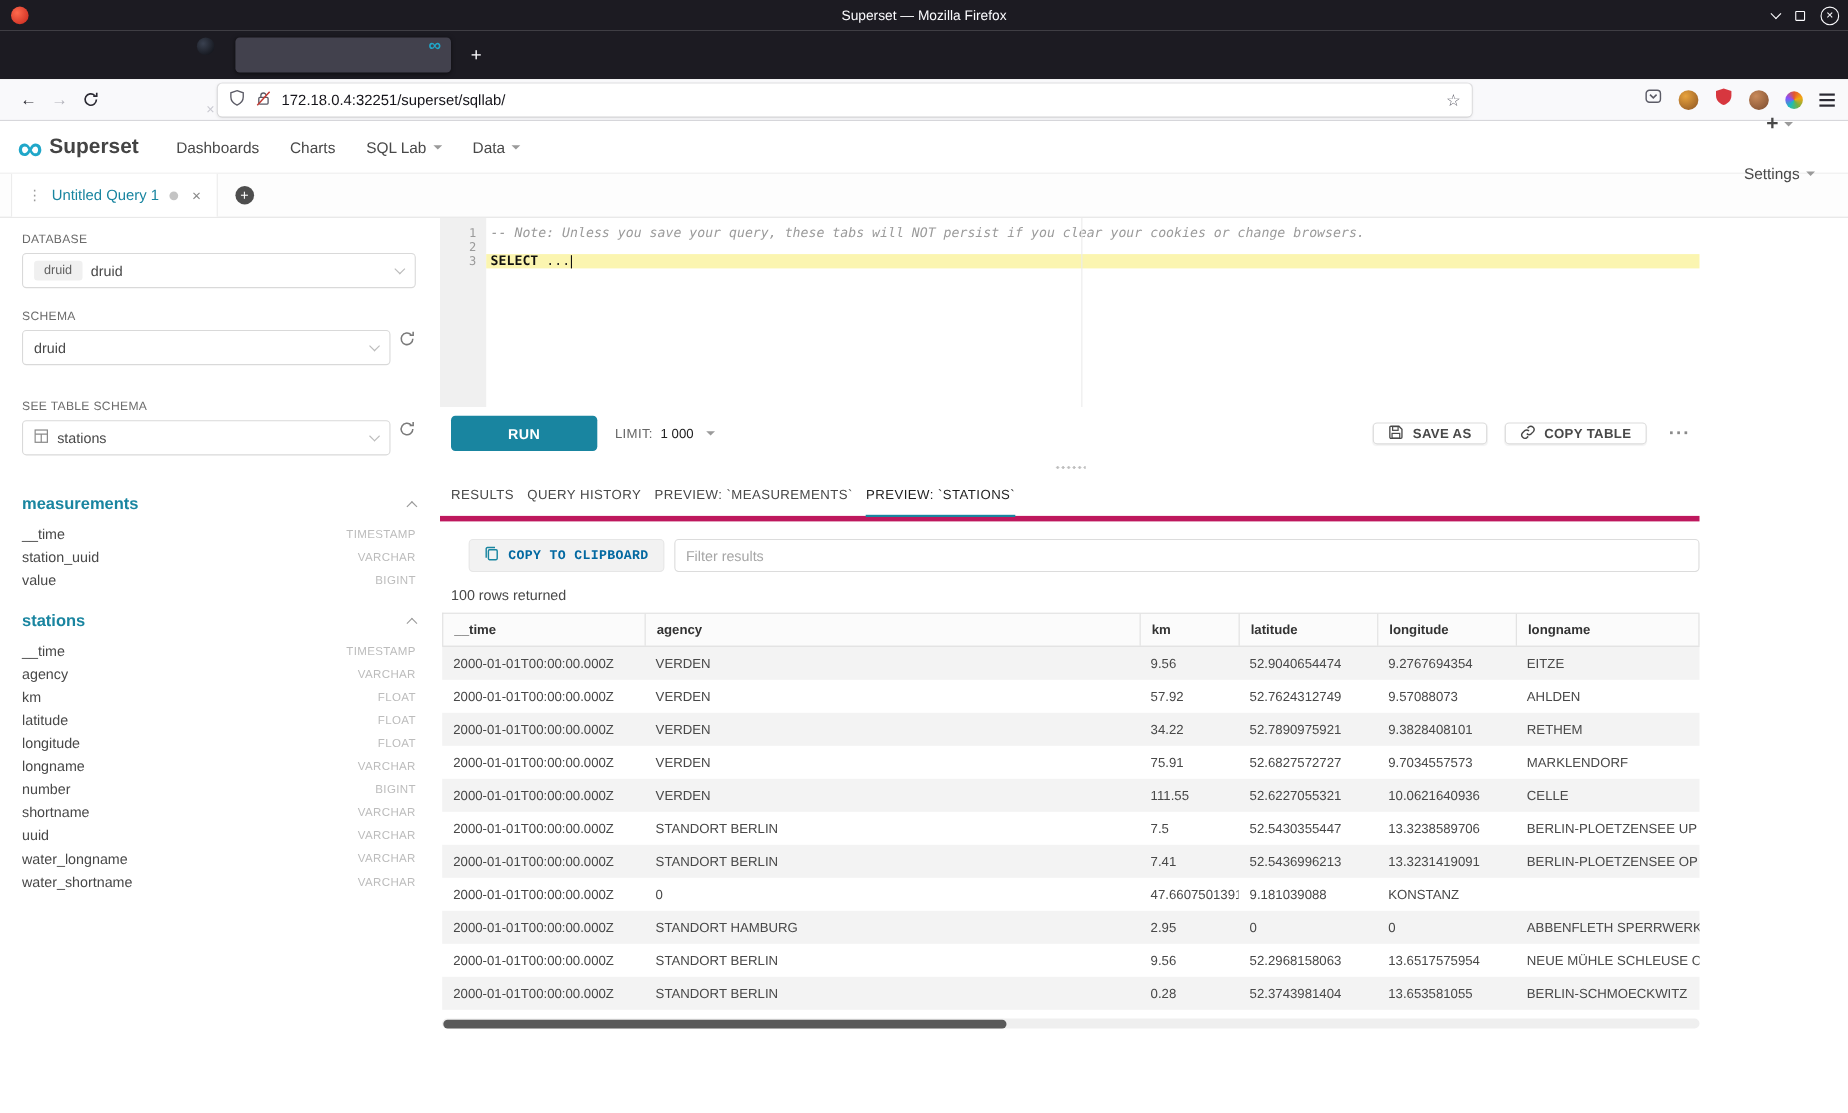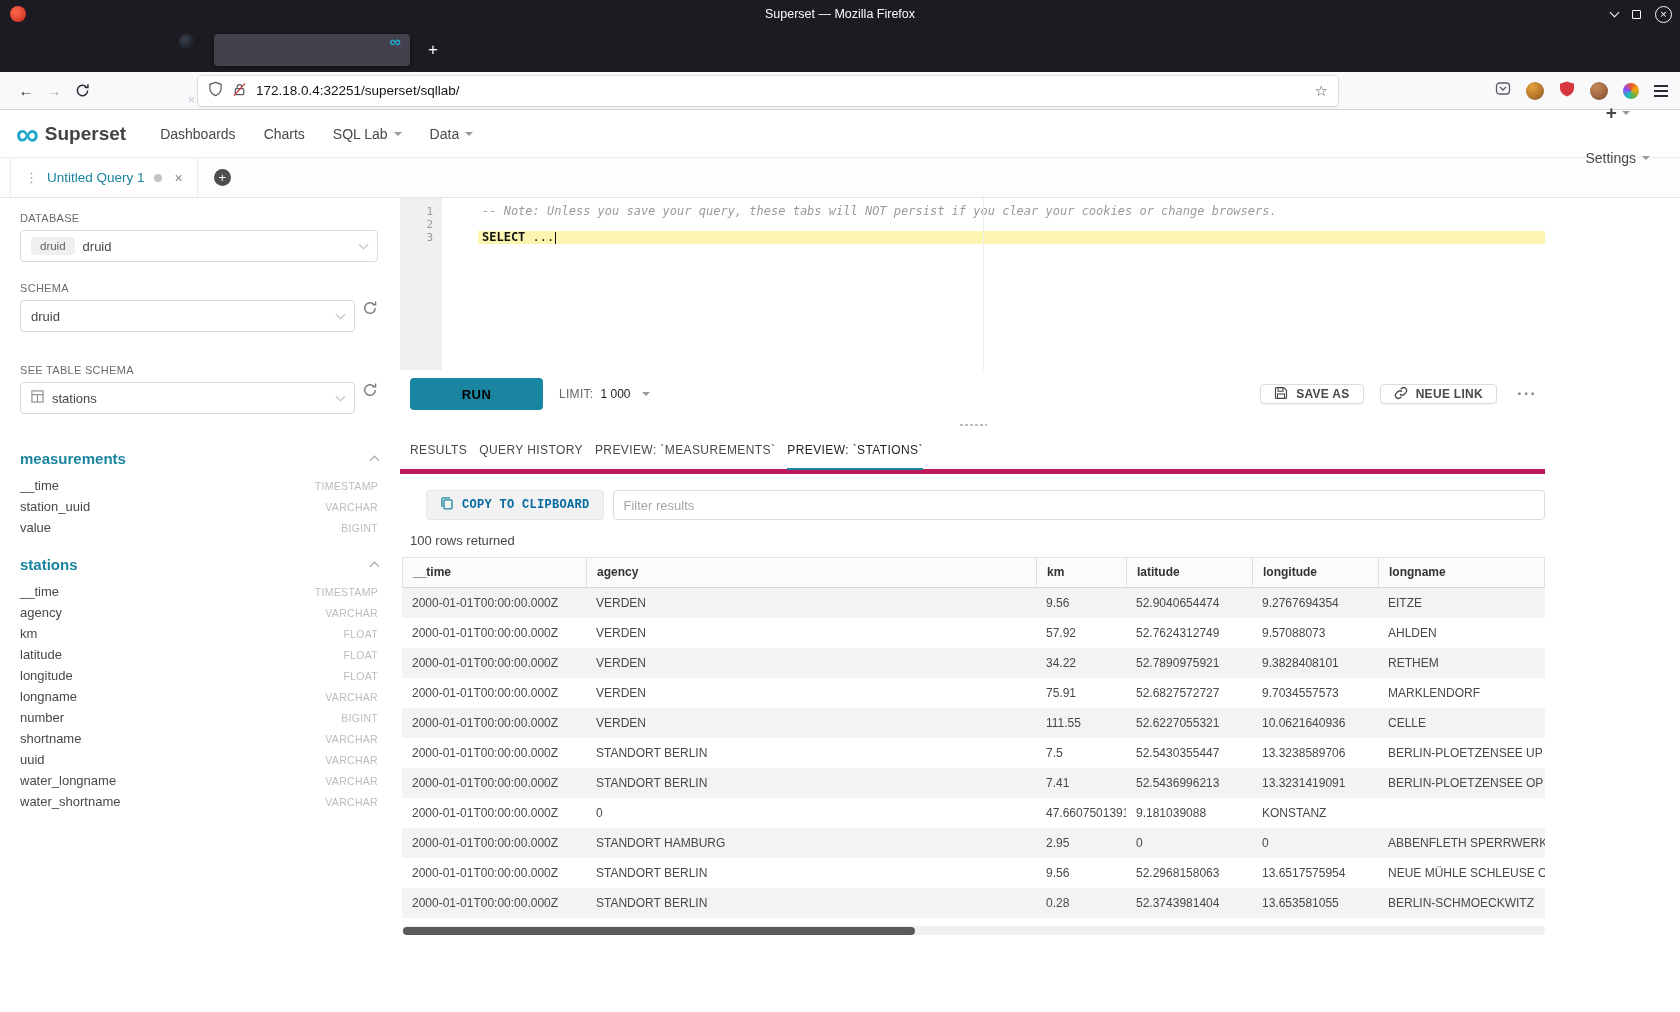--- a/index.html
+++ b/index.html
@@ -89,30 +89,30 @@
   .chev-up { width:7px; height:7px; border-right:1.5px solid #9a9a9a; border-bottom:1.5px solid #9a9a9a; transform:rotate(-135deg); margin-top:4px; }
   .col-list { margin-top:8px; }
   .col-row { height:21px; display:flex; align-items:center; justify-content:space-between; }
   .col-name { font-size:13px; color:#484848; }
   .col-type { font-size:10.5px; color:#bcbcbc; letter-spacing:.3px; }
 
   
   .workarea { width:1145px; position:relative; }
   .editor-wrap { display:flex; height:172px; position:relative; font-family:"DejaVu Sans Mono", monospace; }
   .gutter { width:42px; background:#f0f0f0; color:#9a9a9a; font-size:11px; text-align:right; padding:7px 9px 0 0; line-height:13px; }
-  .code { flex:1; padding-top:7px; font-size:12px; line-height:13px; color:#222;padding-left:36px; }
+  .code { flex:1; padding-top:7px; font-size:12px; line-height:13px; color:#222; }
   .code-line { height:13px; padding-left:4px; white-space:nowrap; }
   .code-line.comment { color:#9b9b9b; font-style:italic; }
   .code-line.current { background:#fbf5b0; }
   .kw { font-weight:bold; color:#111; }
   .cursor { display:inline-block; border-left:1.6px solid #111; height:12px; margin-left:1px; vertical-align:text-bottom; }
   .editor-vline { position:absolute; left:583px; top:0; width:1px; height:172px; background:#ececec; }
 
   .sql-toolbar { height:48px; display:flex; align-items:center; gap:16px; padding-left:10px; }
-  .run-btn { width:133px; height:32px; background:#1985a0; color:#000000; border:none; border-radius:4px; font-family:inherit; font-size:13px; font-weight:bold; letter-spacing:.4px; }
+  .run-btn { width:133px; height:32px; background:#1985a0; color:#ffffff; border:none; border-radius:4px; font-family:inherit; font-size:13px; font-weight:bold; letter-spacing:.4px; }
   .limit { display:flex; align-items:center; gap:7px; font-size:12px; }
   .limit-label { color:#666; letter-spacing:.3px; }
   .limit-value { color:#222; }
   .limit .caret-down { display:inline-block; margin-left:4px; }
   .toolbar-right { margin-left:auto; display:flex; align-items:center; gap:16px; padding-right:4px; }
   .btn-outline { height:20px; padding:0 13px; background:#fff; border:1px solid #dcdcdc; border-radius:4px; display:flex; align-items:center; gap:8px;
                  font-family:inherit; font-size:12px; font-weight:bold; color:#484848; letter-spacing:.3px; box-shadow:0 1px 1px rgba(0,0,0,.05); }
   .more-btn { color:#8a8a8a; font-size:17px; font-weight:bold; letter-spacing:1px; padding:0 4px; }
   .more-btn::before { content:"···"; }
 
@@ -407,21 +407,21 @@
           </span>
           <span>SAVE AS</span>
         </button>
         <button class="btn-outline">
           <span>
             <svg width="14" height="14" viewBox="0 0 14 14">
                 <path d="M6 8.2a3 3 0 0 0 4 .2l2-2a3 3 0 0 0-4.2-4.2l-1.1 1.1" fill="none" stroke="#484848" stroke-width="1.3"></path>
                 <path d="M8 5.8a3 3 0 0 0-4-.2l-2 2a3 3 0 0 0 4.2 4.2l1.1-1.1" fill="none" stroke="#484848" stroke-width="1.3"></path>
               </svg>
           </span>
-          <span>NEUE LINK</span>
+          <span>COPY TABLE</span>
         </button>
         <span class="more-btn"></span>
       </div>
     </div>
 
     <div class="resizer">
         <span class="grip-dots"></span>
       </div>
 
     <div class="rtabs">

